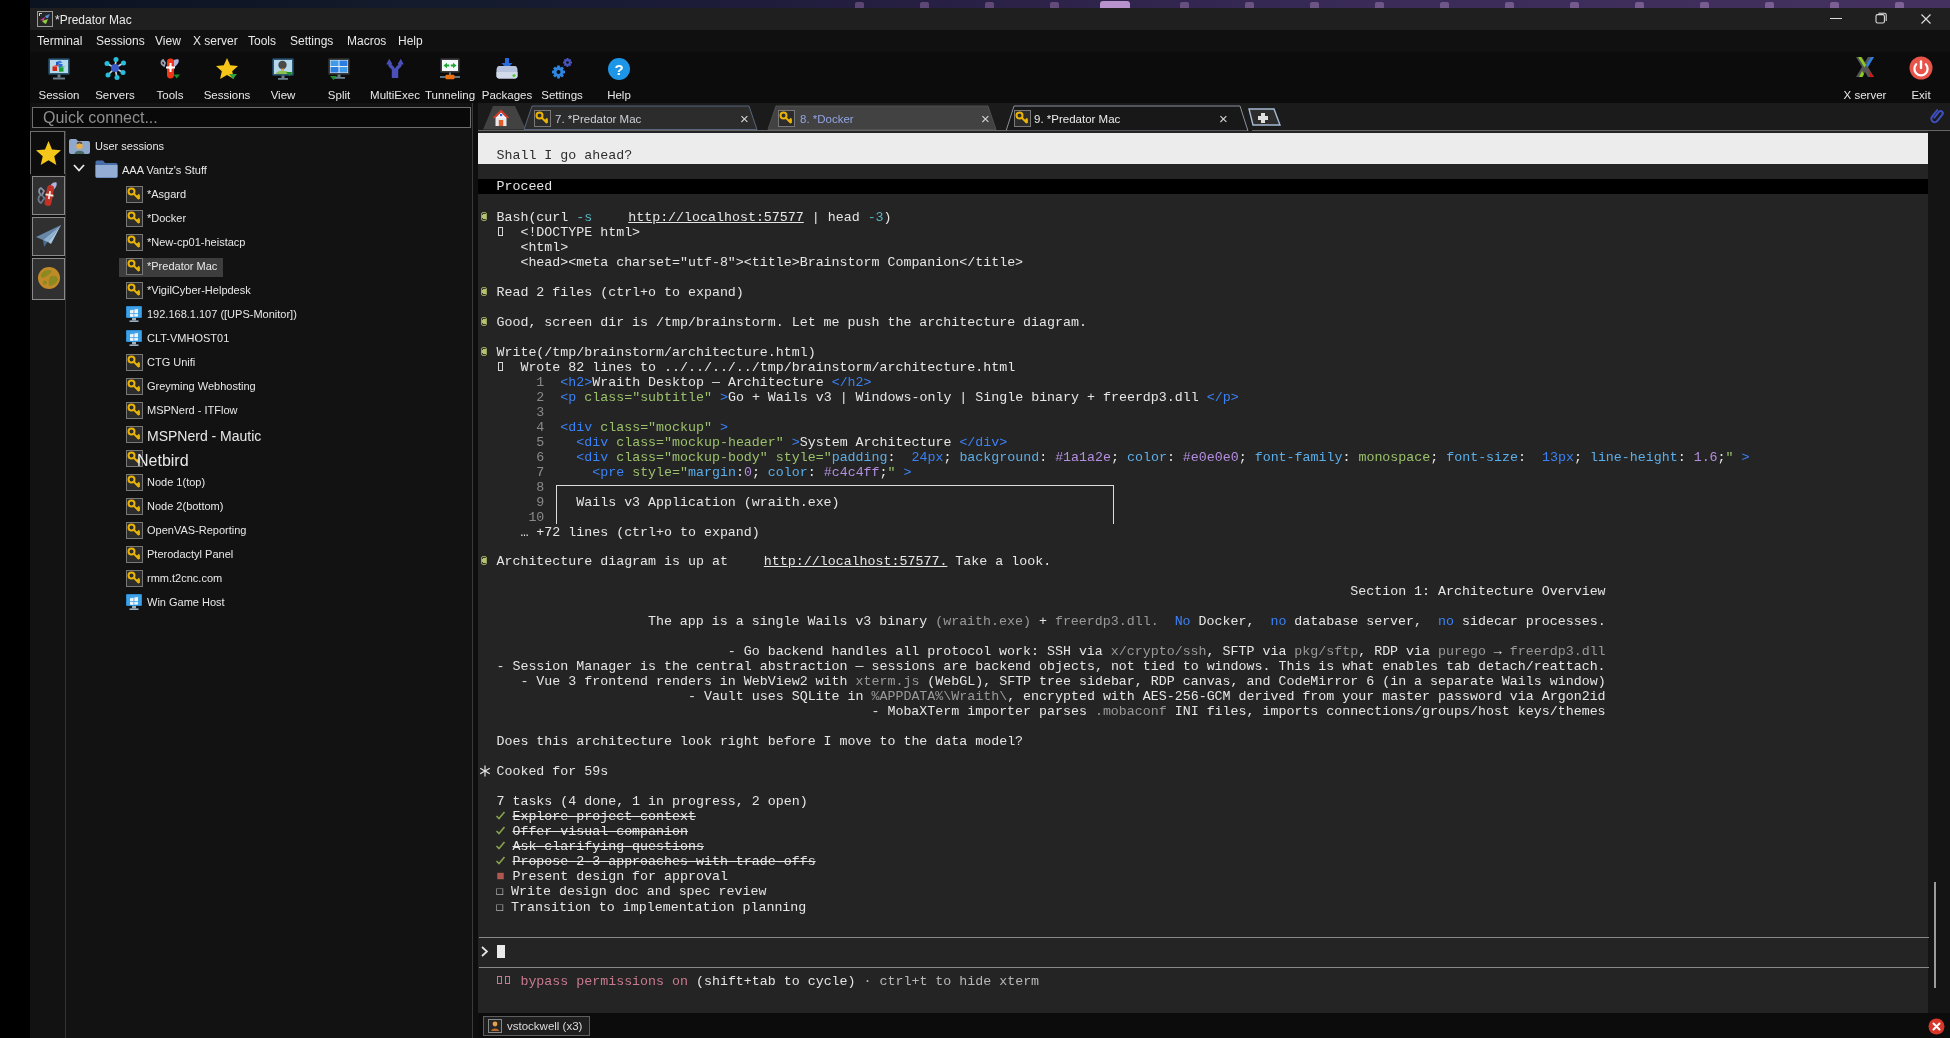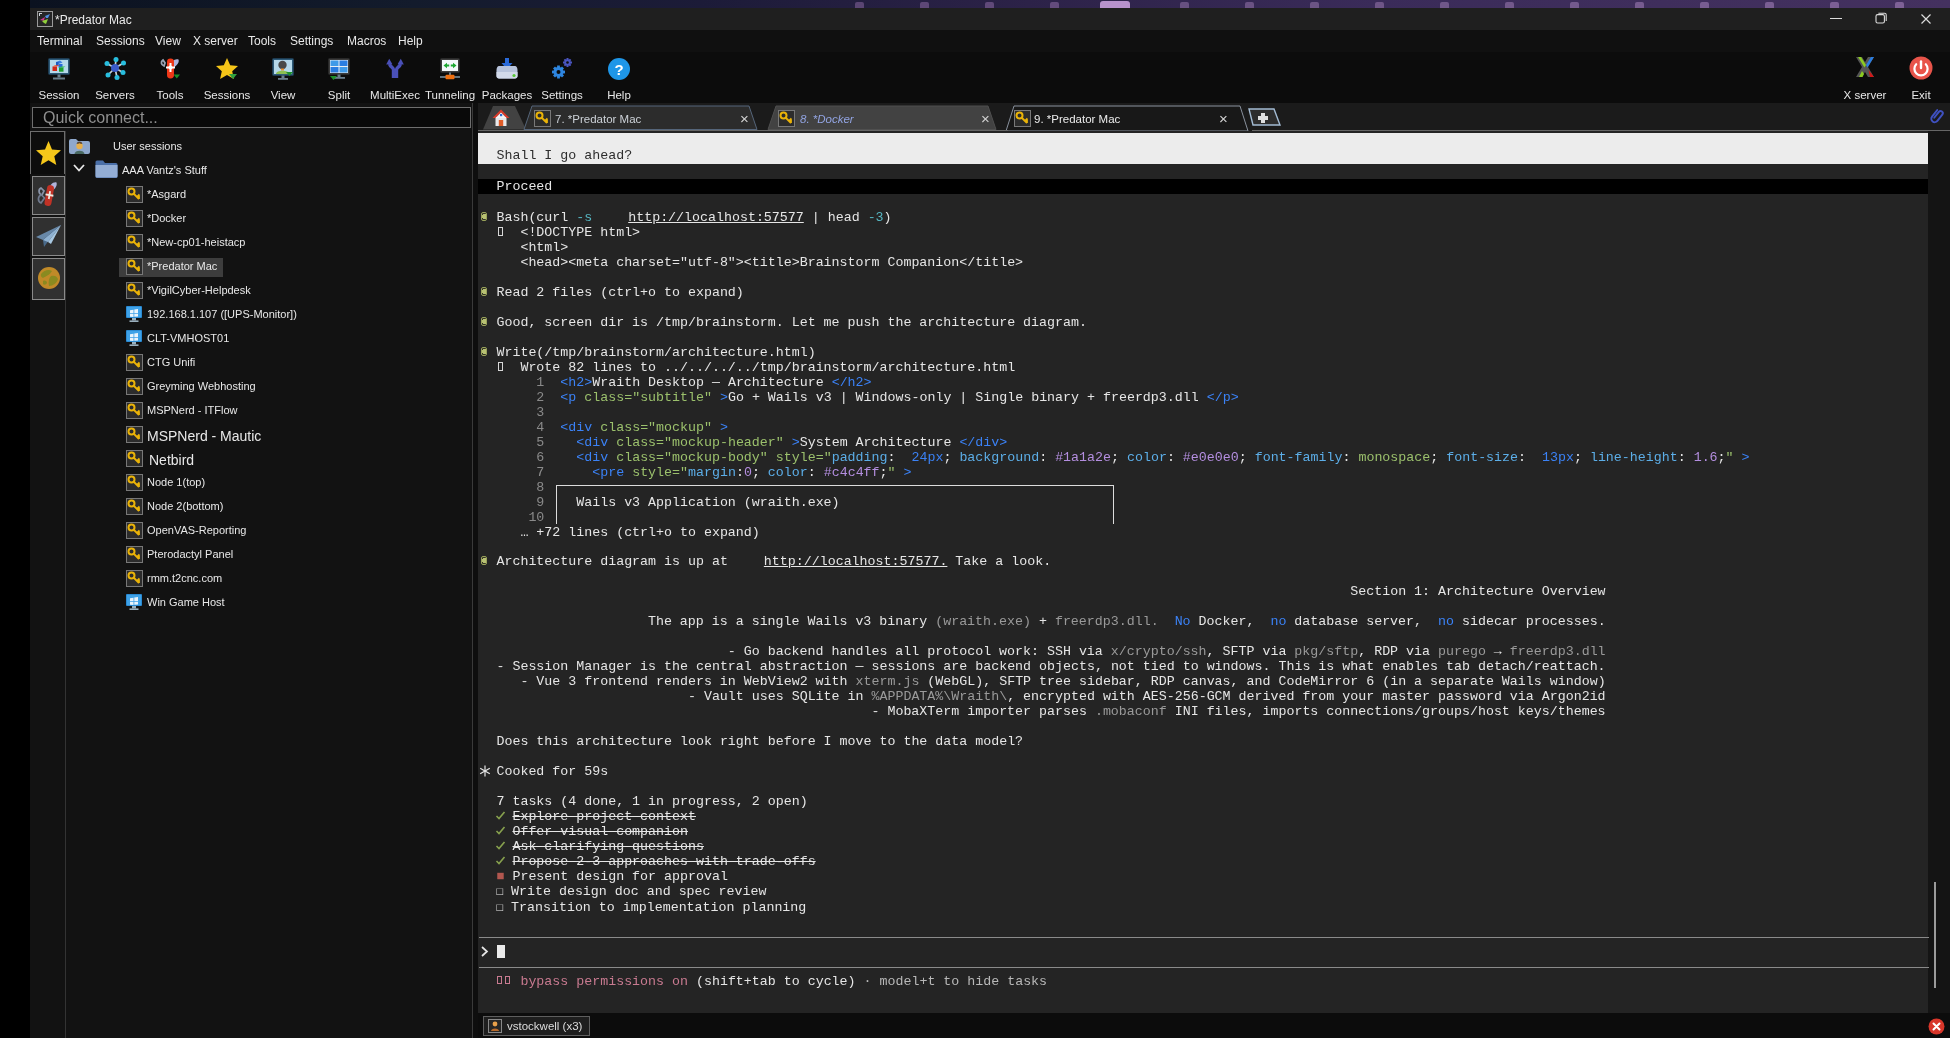--- a/index.html
+++ b/index.html
@@ -286,21 +286,21 @@
   </g>
  </defs>
 </svg>
 
 <svg class="abs" style="left:68px;top:138px;" width="23" height="17" viewBox="0 0 23 17">
   <path d="M1 3 a2 2 0 0 1 2-2 h5 l2 2 h10 a2 2 0 0 1 2 2 v9 a2 2 0 0 1 -2 2 h-17 a2 2 0 0 1 -2-2 Z" fill="#8fa8cc"></path>
   <circle cx="11.5" cy="8" r="3.2" fill="#e8b04a"></circle>
   <path d="M6.5 16 C6.5 11.5 16.5 11.5 16.5 16 Z" fill="#4a6a62"></path>
   <path d="M8.5 5.5 a3.2 3.2 0 0 1 6 0 l-1.5 .6 a2 2 0 0 0 -3 0 Z" fill="#5a4632"></path>
 </svg>
-<div class="ui" style="left:95px;top:140px;font-size:11px;margin-left:18px;">User sessions</div>
+<div class="ui" style="left:95px;top:140px;font-size:11px;">User sessions</div>
 
 <svg class="abs" style="left:73px;top:164px;" width="12" height="8" viewBox="0 0 12 8">
       <path d="M1 1 L6 6.5 L11 1" fill="none" stroke="#e8e8e8" stroke-width="1.8"></path>
     </svg>
 <svg class="abs" style="left:95px;top:160px;" width="23" height="18" viewBox="0 0 23 18">
   <path d="M0.5 2 a1.5 1.5 0 0 1 1.5-1.5 h6 l2 2.5 h11 a1.5 1.5 0 0 1 1.5 1.5 v12 a1.5 1.5 0 0 1 -1.5 1.5 h-19 a1.5 1.5 0 0 1 -1.5-1.5 Z" fill="#4a6fa8"></path>
   <path d="M0.5 5 h22 v11 a1.5 1.5 0 0 1 -1.5 1.5 h-19 a1.5 1.5 0 0 1 -1.5-1.5 Z" fill="#93add4"></path>
 </svg>
 <div class="ui" style="left:122px;top:164px;font-size:11px;">AAA Vantz's Stuff</div>
 
@@ -346,21 +346,21 @@
       <use href="#keyicon"></use>
     </svg>
     <div class="ui" style="left:147px;top:404px;font-size:11px;">MSPNerd - ITFlow</div>
 <svg class="abs" style="left:126px;top:426px;" width="17" height="17">
       <use href="#keyicon"></use>
     </svg>
     <div class="ui" style="left:147px;top:428px;font-size:14px;">MSPNerd - Mautic</div>
 <svg class="abs" style="left:126px;top:450px;" width="17" height="17">
       <use href="#keyicon"></use>
     </svg>
-    <div class="ui" style="left:149px;top:452px;font-size:14px;">Netbird</div>
+    <div class="ui" style="left:137px;top:452px;font-size:16px;">Netbird</div>
 <svg class="abs" style="left:126px;top:474px;" width="17" height="17">
       <use href="#keyicon"></use>
     </svg>
     <div class="ui" style="left:147px;top:476px;font-size:11px;">Node 1(top)</div>
 <svg class="abs" style="left:126px;top:498px;" width="17" height="17">
       <use href="#keyicon"></use>
     </svg>
     <div class="ui" style="left:147px;top:500px;font-size:11px;">Node 2(bottom)</div>
 <svg class="abs" style="left:126px;top:522px;" width="17" height="17">
       <use href="#keyicon"></use>
@@ -398,21 +398,21 @@
   <rect x="8" y="5" width="2.2" height="2.2" fill="#2a6ad0"></rect>
 </svg>
 <svg class="abs" style="left:534px;top:110px;" width="17" height="17">
       <use href="#keyicon"></use>
     </svg>
 <div class="ui" style="left:555px;top:112.5px;font-size:11.5px;color:#ccd1d7;">7. *Predator Mac</div>
 <div class="ui" style="left:740px;top:109.5px;font-size:15px;color:#d2d2d2;">×</div>
 <svg class="abs" style="left:778px;top:110px;" width="17" height="17">
       <use href="#keyicon"></use>
     </svg>
-<div class="ui" style="left:800px;top:112.5px;font-size:11.5px;color:#92a4e2;font-style:italic;">8. *Docker</div>
+<div class="ui" style="left:800px;top:112.5px;font-size:11.5px;color:#92a4e2;">8. *Docker</div>
 <div class="ui" style="left:981px;top:109.5px;font-size:15px;color:#d2d2d2;">×</div>
 <svg class="abs" style="left:1014px;top:110px;" width="17" height="17">
       <use href="#keyicon"></use>
     </svg>
 <div class="ui" style="left:1034px;top:112.5px;font-size:11.5px;color:#ebebeb;">9. *Predator Mac</div>
 <div class="ui" style="left:1219px;top:109.5px;font-size:15px;color:#d2d2d2;">×</div>
 </div>
 <div class="abs" style="left:478px;top:130px;width:530px;height:1px;background:#666;"></div>
 <div class="abs" style="left:1252px;top:130px;width:698px;height:1px;background:#666;"></div>
 
@@ -475,21 +475,21 @@
     <span class="st">Offer visual companion</span>
     <span class="st">Ask clarifying questions</span>
     <span class="st">Propose 2-3 approaches with trade-offs</span>
   <span style="color:#b2574f;">■</span> Present design for approval
   <span style="font-size:11px;">□</span> Write design doc and spec review
   <span style="font-size:11px;">□</span> Transition to implementation planning</div>
 
 <div class="abs" style="left:478.5px;top:937px;width:1450px;height:1px;background:#8a8a8a;"></div>
 <div class="abs" style="left:496.5px;top:944.5px;width:8px;height:13px;background:#eaeaea;"></div>
 <div class="abs" style="left:478.5px;top:967px;width:1450px;height:1px;background:#8a8a8a;"></div>
-<div class="t" style="left:480.5px;top:973.5px;">     <span class="pnk">bypass permissions on</span> (shift+tab to cycle) <span style="color:#b8b8b8;">· model+t to hide tasks</span></div>
+<div class="t" style="left:480.5px;top:973.5px;">     <span class="pnk">bypass permissions on</span> (shift+tab to cycle) <span style="color:#b8b8b8;">· ctrl+t to hide xterm</span></div>
 
 <div id="glyphs">
 <div class="abs" style="left:480.5px;top:212px;width:6px;height:9px;border:1px solid #99a25a;border-radius:2px;background:radial-gradient(circle at 60% 50%, #b8c173 0 2.5px, #343426 2.6px);"></div>
 <div class="abs" style="left:480.5px;top:286.5px;width:6px;height:9px;border:1px solid #99a25a;border-radius:2px;background:radial-gradient(circle at 60% 50%, #b8c173 0 2.5px, #343426 2.6px);"></div>
 <div class="abs" style="left:480.5px;top:316.5px;width:6px;height:9px;border:1px solid #99a25a;border-radius:2px;background:radial-gradient(circle at 60% 50%, #b8c173 0 2.5px, #343426 2.6px);"></div>
 <div class="abs" style="left:480.5px;top:346.5px;width:6px;height:9px;border:1px solid #99a25a;border-radius:2px;background:radial-gradient(circle at 60% 50%, #b8c173 0 2.5px, #343426 2.6px);"></div>
 <div class="abs" style="left:480.5px;top:555.5px;width:6px;height:9px;border:1px solid #99a25a;border-radius:2px;background:radial-gradient(circle at 60% 50%, #b8c173 0 2.5px, #343426 2.6px);"></div>
 <div class="abs" style="left:497.5px;top:227px;width:5px;height:9px;border:1px solid #d8d8d8;"></div>
 <div class="abs" style="left:497.5px;top:361.5px;width:5px;height:9px;border:1px solid #d8d8d8;"></div>
 <svg class="abs" style="left:495px;top:810px;" width="11" height="11" viewBox="0 0 11 11">

